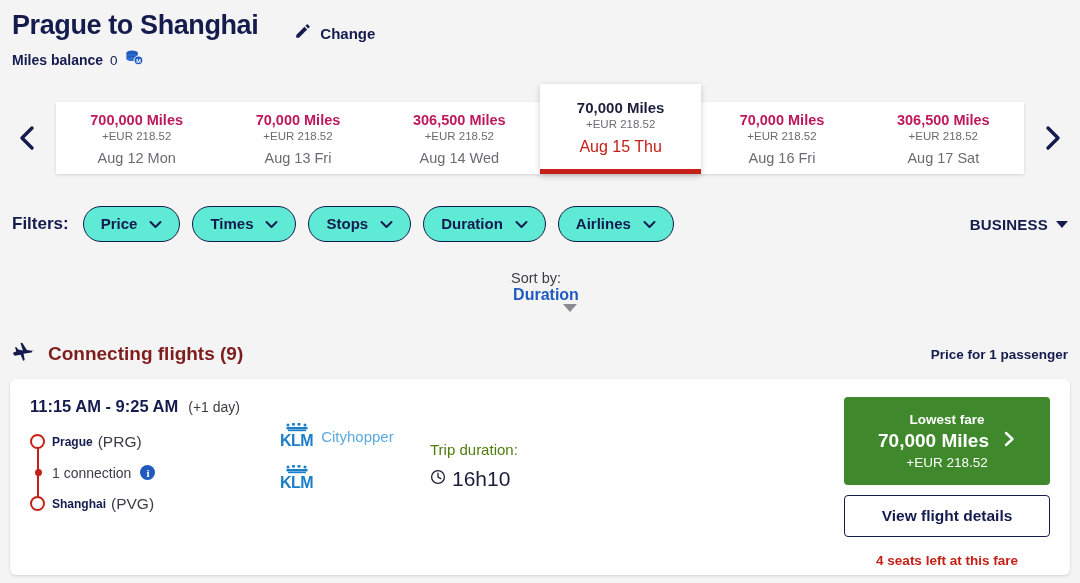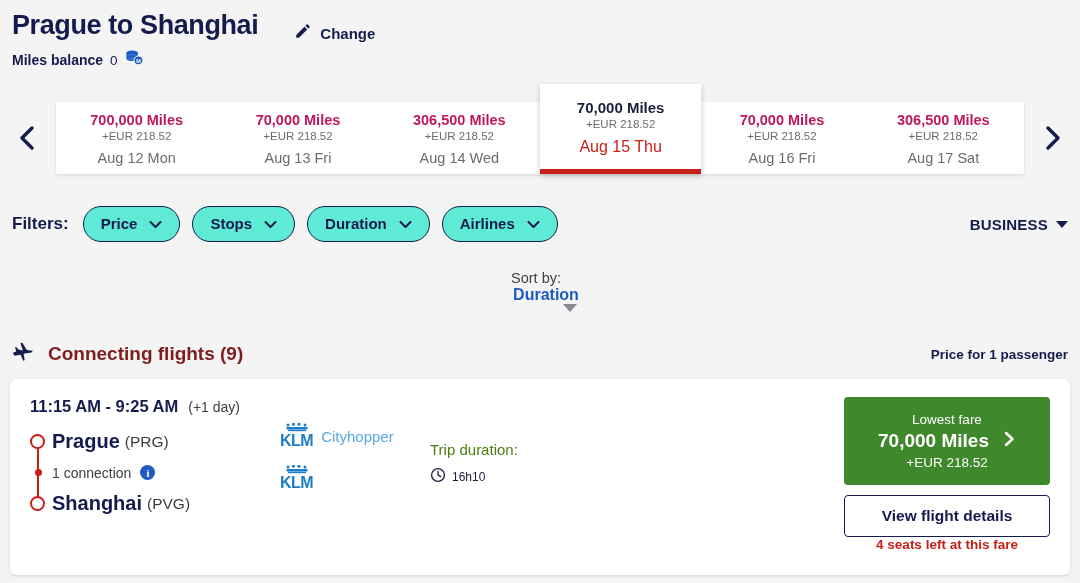--- a/index.html
+++ b/index.html
@@ -119,60 +119,60 @@
   }
   .node-ring {
     position: absolute; left: 0; width: 15px; height: 15px; border-radius: 50%;
     border: 2.2px solid #c52018; background: #fff;
   }
   .node-dot {
     position: absolute; left: 4.5px; width: 7px; height: 7px; border-radius: 50%;
     background: #c52018;
   }
   .route-item { height: 31px; display: flex; align-items: center; gap: 5px; }
-  .city { font-size: 20px; font-weight: bold; color: #141b4d; }
+  .city { font-size: 12px; font-weight: bold; color: #141b4d; }
   .code { font-size: 15.5px; color: #3c3c46; }
   .connection { font-size: 14px; color: #3c3c46; }
   .info-icon {
     width: 15px; height: 15px; border-radius: 50%; background: #1f5bbf;
     color: #fff; font-size: 11px; font-weight: bold; font-family: "Liberation Serif", serif;
     display: inline-flex; align-items: center; justify-content: center;
     margin-left: 4px; cursor: pointer;
   }
   .col-airline { width: 150px; flex: 0 0 150px; padding-top: 26px; }
   .airline-row { display: flex; align-items: center; gap: 8px; margin-bottom: 16px; }
   .klm-wrap { display: flex; flex-direction: column; align-items: center; }
   .klm-text {
     font-size: 16px; font-weight: bold; color: #1a7ec8;
     letter-spacing: -0.5px; line-height: 1;
   }
   .klm-crown { display: block; margin-bottom: 1px; }
   .cityhopper { font-size: 15px; color: #5aa9e0; }
   .col-duration { flex: 1; padding-top: 44px; }
   .dur-label { font-size: 15px; color: #4d7c0f; }
   .dur-value-row { display: flex; align-items: center; gap: 6px; margin-top: 9px; }
-  .dur-value { font-size: 12px; color: #1b1f3b; }
+  .dur-value { font-size: 21px; color: #1b1f3b; }
   .col-fare { width: 206px; flex: 0 0 206px; }
   .fare-btn {
     background: #40882c; border-radius: 4px; height: 88px;
     display: flex; flex-direction: column; align-items: center; justify-content: center;
     color: #fff; cursor: pointer; position: relative;
   }
-  .fare-top { font-size: 13.5px; font-weight: normal; }
+  .fare-top { font-size: 13.5px; font-weight: bold; }
   .fare-mid-row { display: flex; align-items: center; gap: 14px; margin-top: 3px; }
   .fare-miles { font-size: 19px; font-weight: bold; }
   .fare-eur { font-size: 13.5px; margin-top: 3px; }
   .details-btn {
     margin-top: 10px; height: 42px; border: 1.5px solid #141b4d; border-radius: 4px;
     background: #fff; display: flex; align-items: center; justify-content: center;
     cursor: pointer;
   }
   .details-label { font-size: 15.5px; font-weight: bold; color: #141b4d; }
   .seats-left {
-    margin-top: 0; text-align: center;
+    margin-top: 16px; text-align: center;
     font-size: 13.5px; font-weight: bold; color: #c52018;
   }
 </style>
 </head>
 <body>
 
 <div class="header">
   <div class="header-row">
     <h1 class="page-title">Prague to Shanghai</h1>
     <div class="change-btn">
@@ -253,20 +253,28 @@
 
   <div class="pill">
     <span class="pill-label">Price</span>
     <span>
       <svg width="13" height="9" viewBox="0 0 13 9" fill="none" stroke="#141b4d" stroke-width="2" stroke-linecap="round" stroke-linejoin="round">
           <polyline points="1.5,2 6.5,7 11.5,2"></polyline>
         </svg>
     </span>
   </div>
 
+  <div class="pill">
+    <span class="pill-label">Times</span>
+    <span>
+      <svg width="13" height="9" viewBox="0 0 13 9" fill="none" stroke="#141b4d" stroke-width="2" stroke-linecap="round" stroke-linejoin="round">
+          <polyline points="1.5,2 6.5,7 11.5,2"></polyline>
+        </svg>
+    </span>
+  </div>
 
   <div class="pill">
     <span class="pill-label">Stops</span>
     <span>
       <svg width="13" height="9" viewBox="0 0 13 9" fill="none" stroke="#141b4d" stroke-width="2" stroke-linecap="round" stroke-linejoin="round">
           <polyline points="1.5,2 6.5,7 11.5,2"></polyline>
         </svg>
     </span>
   </div>
 

